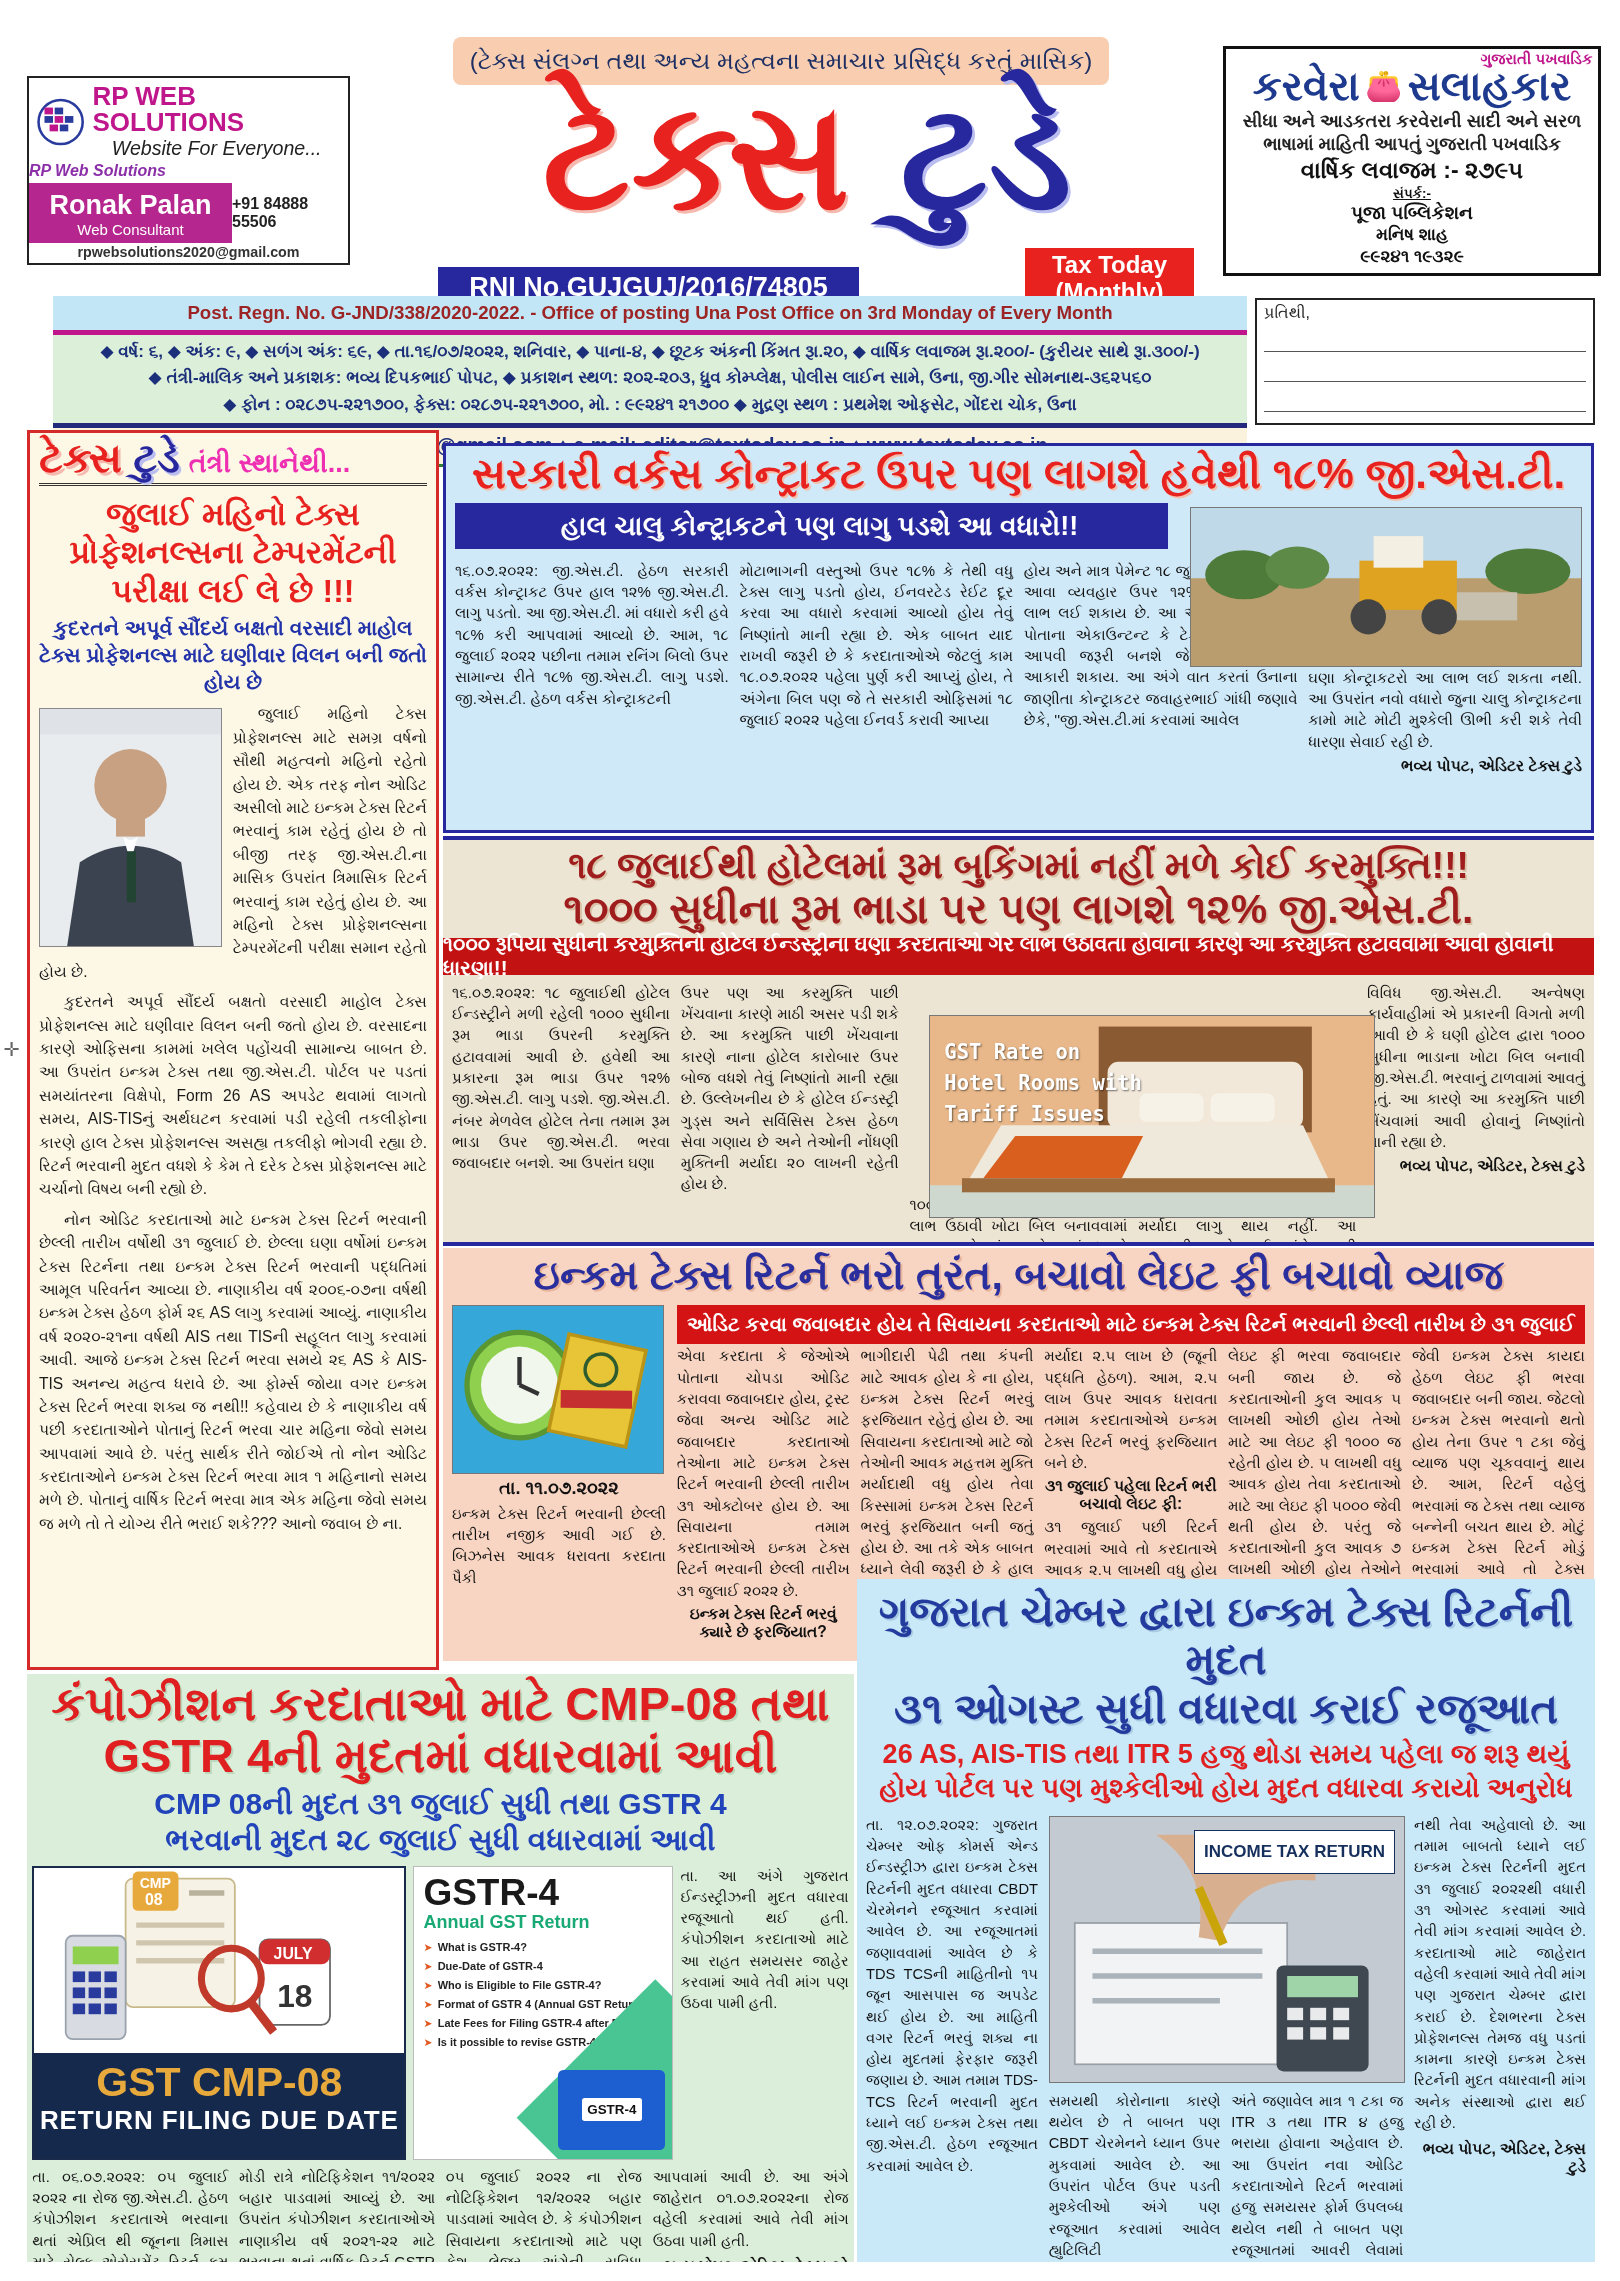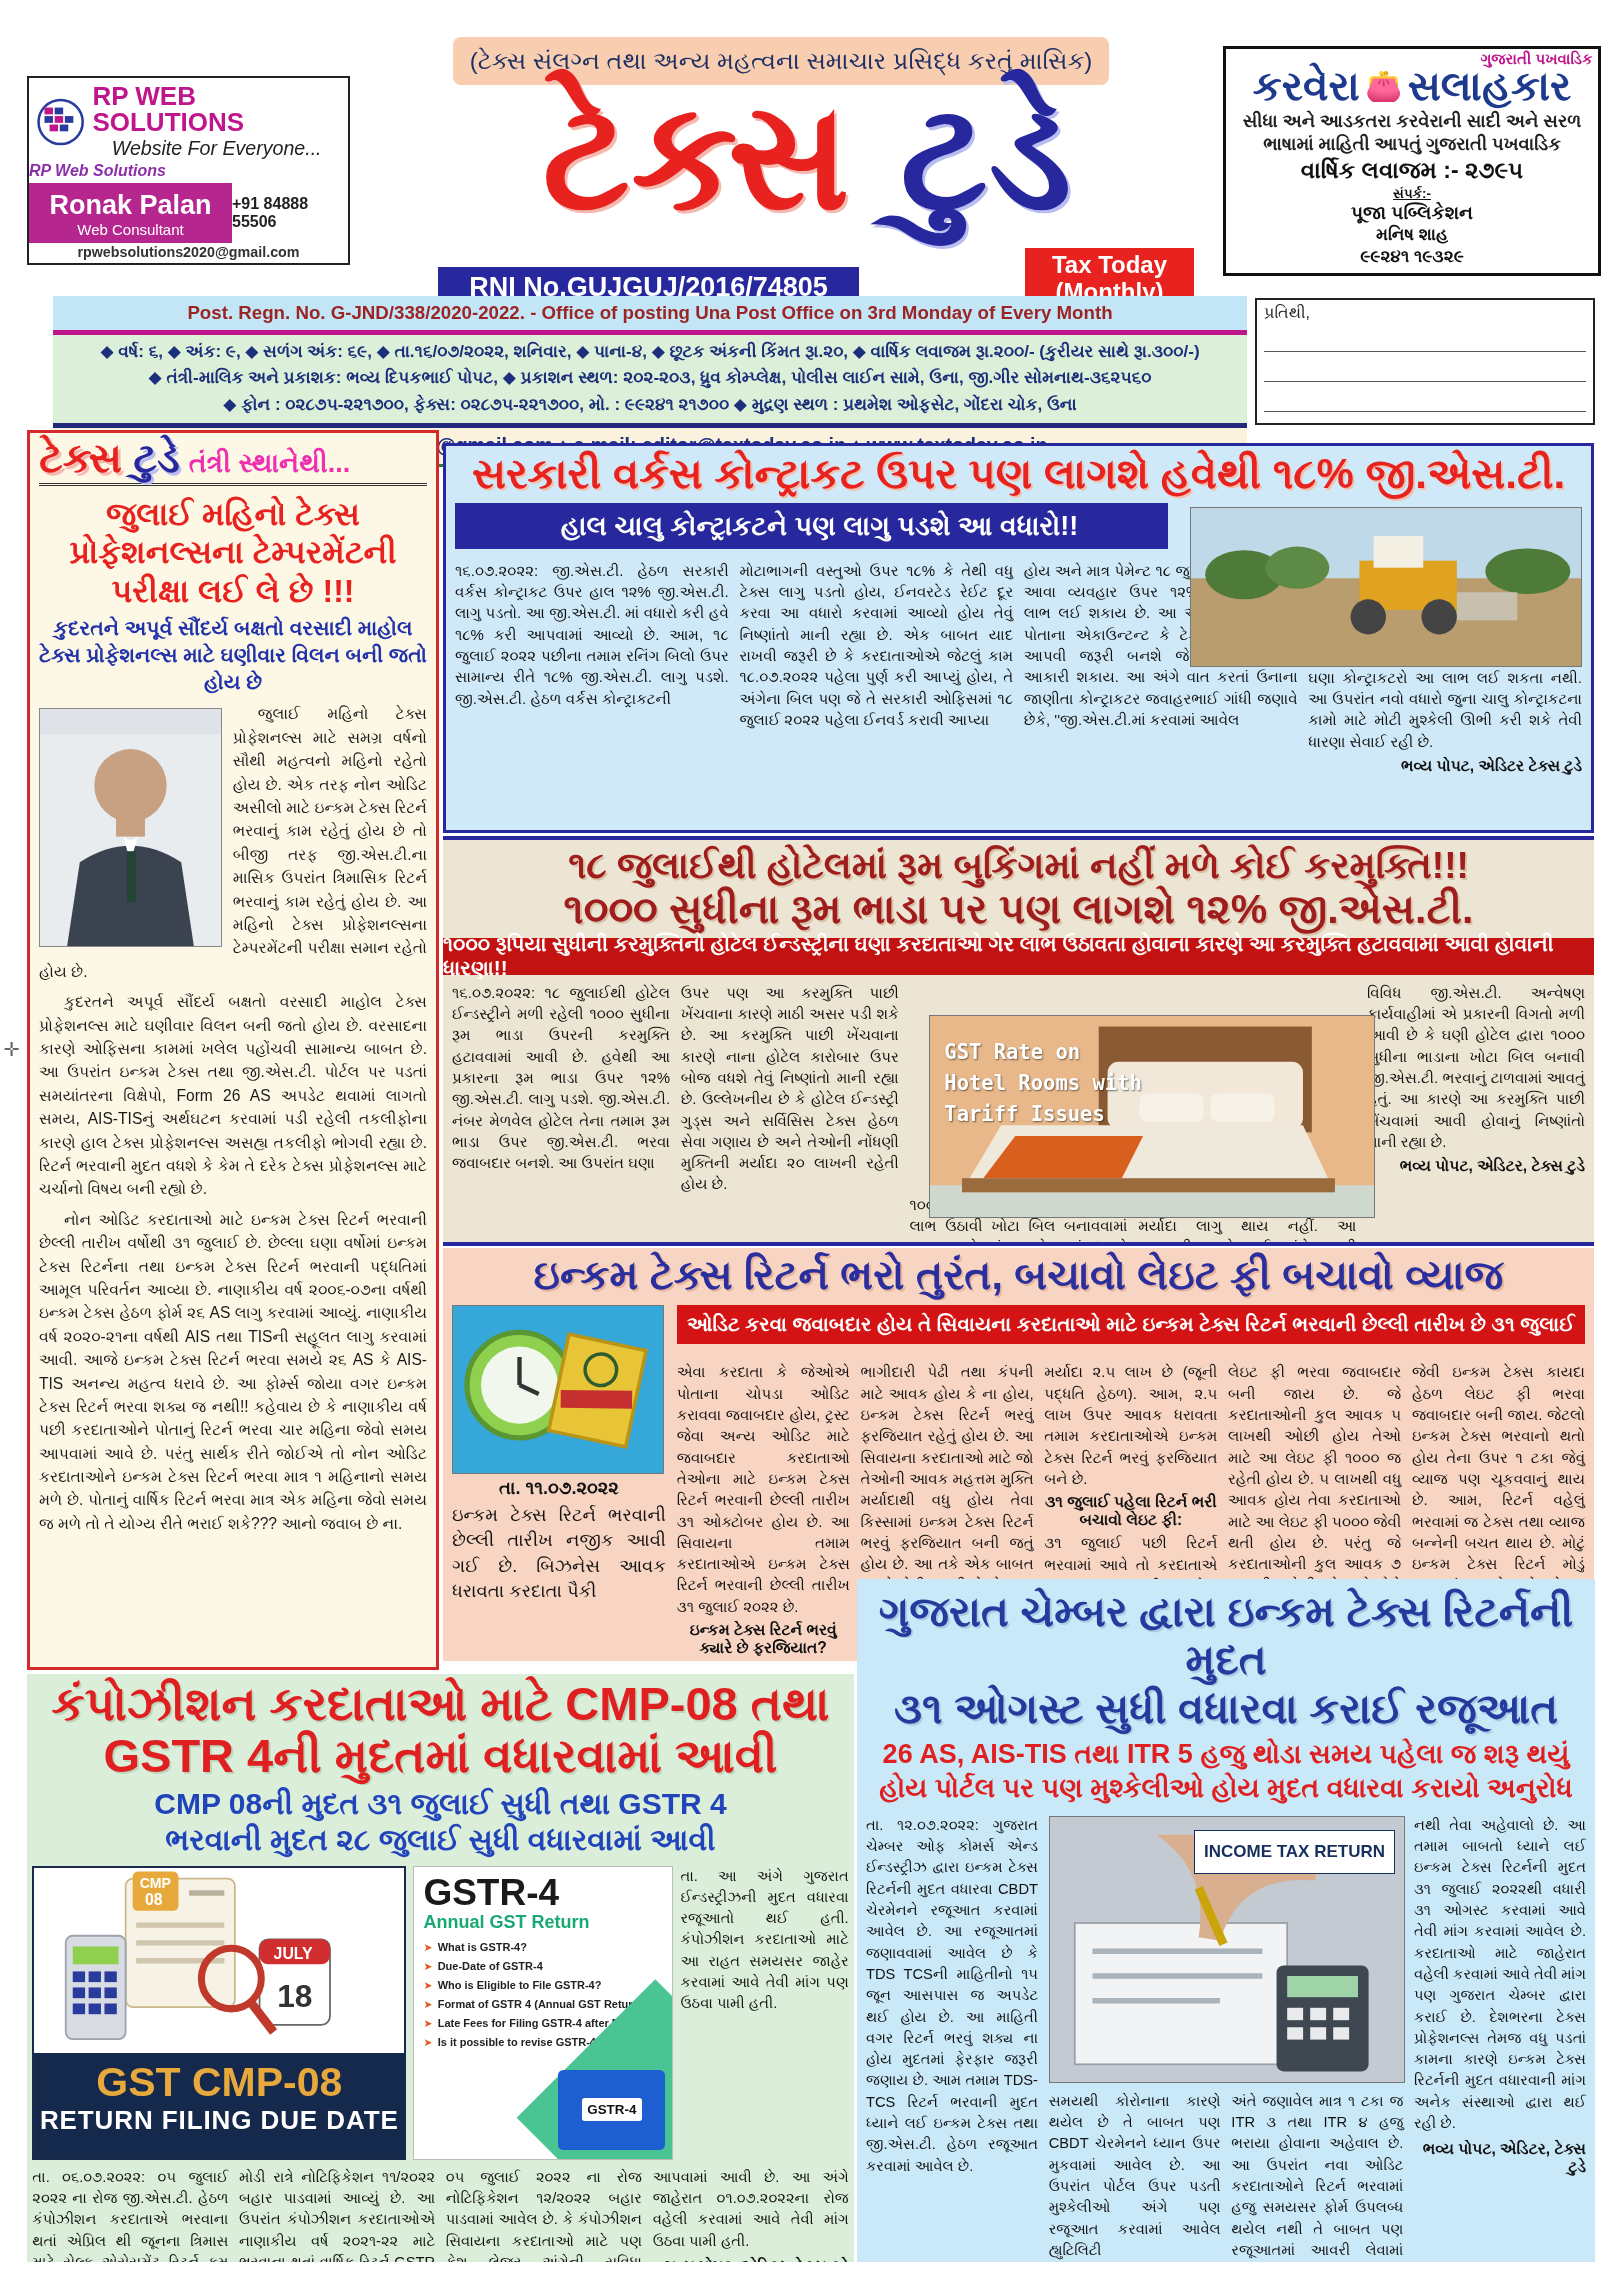--- a/index.html
+++ b/index.html
@@ -95,25 +95,25 @@
   .a2 .pad{padding-top:212px;}
   .hotel-caption{position:absolute;left:14.3px;top:21.4px;color:#fff;font-size:20.5px;line-height:1.5;font-weight:bold;
     font-family:"DejaVu Sans Mono",monospace;text-shadow:0.9px 0.9px 1.8px #00000088;}
 
   
   .a3{left:443px;top:1248px;width:1151px;height:413px;background:#f8d5c2;overflow:hidden;}
   .a3-h1{color:#2b2f9e;font-size:41px;font-weight:900;text-align:center;line-height:1.1;padding:5.3px 0 1.8px 0;text-shadow:1.8px 1.8px 0 #e7b49c;}
   .a3-wrap{display:flex;padding:5.3px 9px;gap:10.7px;}
   .a3-left{width:214px;flex:none;}
   .a3-cap{font-weight:bold;font-size:18px;text-align:center;margin:3.6px 0;}
-  .a3-left p{margin:0;font-size:18px;line-height:1.42;text-align:justify;}
+  .a3-left p{margin:0;font-size:15px;line-height:1.42;text-align:justify;}
   .a3-right{flex:1;}
   .a3-strip{background:#d41414;color:#fff;font-size:20px;font-weight:bold;height:39px;
     display:flex;align-items:center;justify-content:center;}
-  .a3-cols{display:flex;gap:10.7px;margin-top:17px;}
+  .a3-cols{display:flex;gap:10.7px;margin-top:1px;}
   .a3-cols .c{flex:1;}
   .a3-cols p{margin:0;font-size:15px;line-height:1.42;text-align:justify;}
   .clockimg{width:212px;height:169px;background:#35a7d8;border:1.8px solid #777;position:relative;overflow:hidden;}
 
   
   .bl{left:27px;top:1674px;width:827px;height:588px;background:#dbeeda;overflow:hidden;}
   .bl-h1{color:#e02020;font-size:47px;font-weight:900;text-align:center;line-height:1.12;padding-top:3.6px;text-shadow:1.8px 1.8px 0 #bcd8bc;}
   .bl-h2{color:#2244bb;font-size:30px;font-weight:900;text-align:center;line-height:1.2;margin-top:3.6px;}
   .bl-row{display:flex;gap:7.1px;padding:7.1px 5.3px 0 5.3px;}
   .cmpcard{width:374px;height:294px;background:#fff;border:2.7px solid #1a2a4a;position:relative;flex:none;overflow:hidden;}

